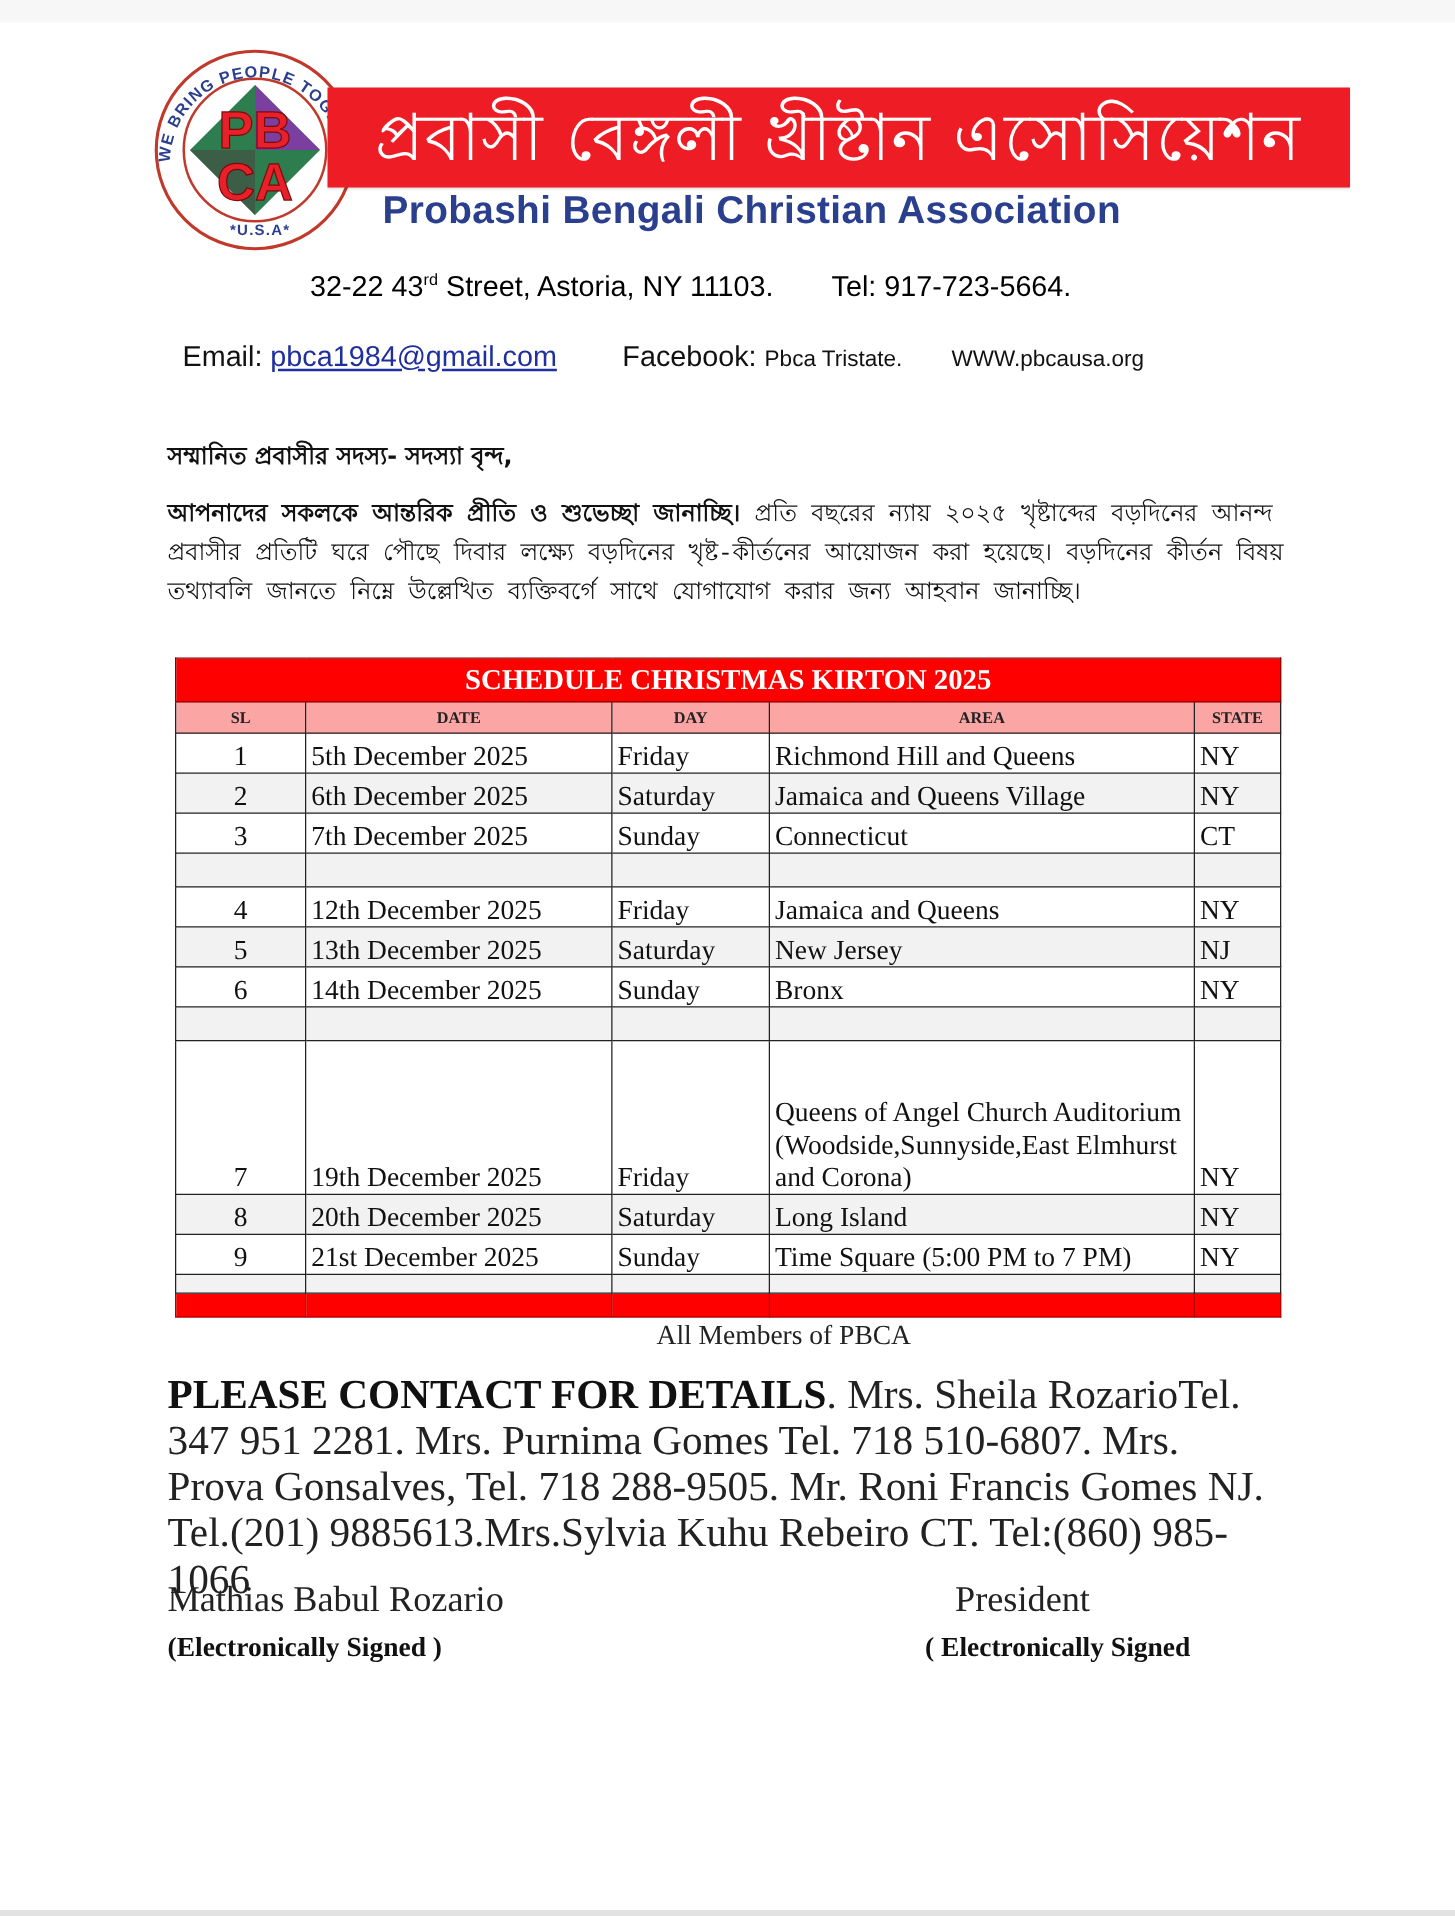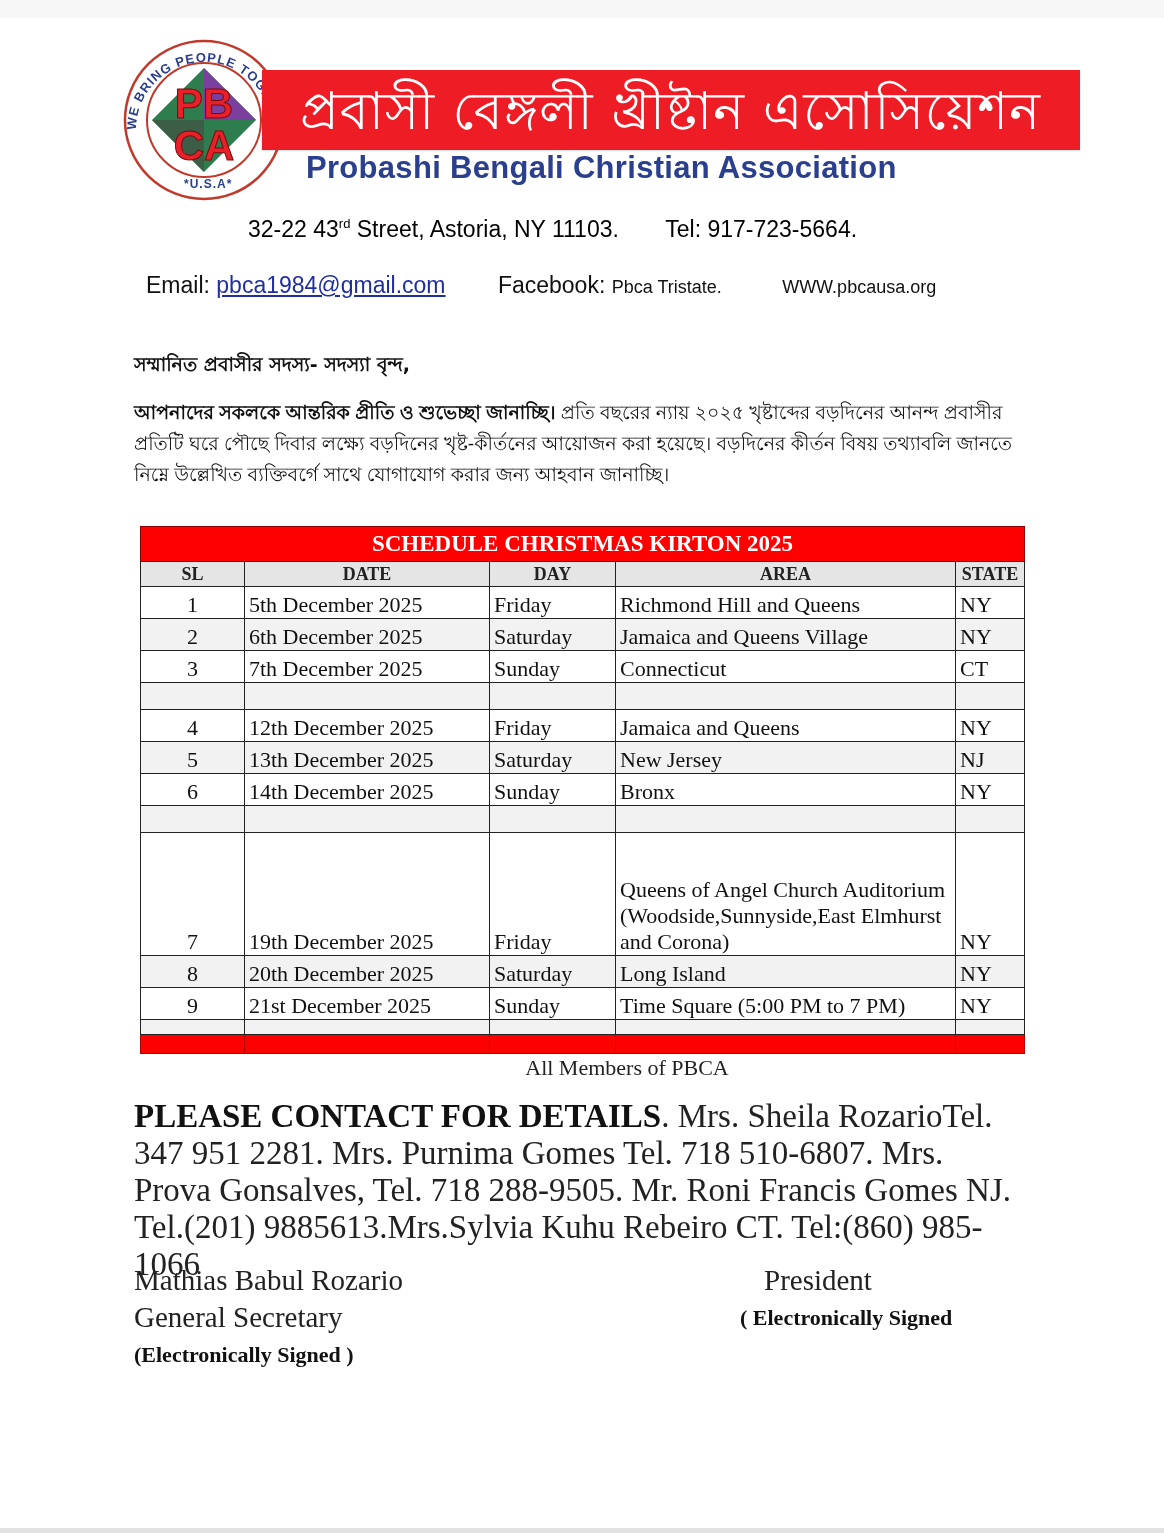--- a/index.html
+++ b/index.html
@@ -30,42 +30,42 @@
     }
     .address sup { font-size: 13px; }
     .address .tel { margin-left: 40px; }
     .contact-line {
       position: absolute; left: 146px; top: 272px; font-size: 23px; font-family: "Liberation Sans", sans-serif;
       white-space: nowrap; color: #111;
     }
     .contact-line a { color: #1f2fa0; text-decoration: underline; }
     .contact-line .fb { margin-left: 46px; }
     .contact-line .small { font-size: 18px; }
-    .contact-line .web { margin-left: 54px; font-size: 18px; }
+    .contact-line .web { margin-left: 33px; font-size: 18px; }
 
     
     .salutation {
       position: absolute; left: 134px; top: 350px; font-size: 19px; font-weight: bold;
       font-family: "DejaVu Sans", sans-serif; white-space: nowrap;
     }
     .para {
       position: absolute; left: 134px; top: 397px; width: 900px; font-size: 19px; line-height: 31px;
-      font-family: Liberation Sans, sans-serif;
+      font-family: Liberation Mono, monospace;
     }
     .para b { font-weight: bold; }
 
     
     .sched { position: absolute; left: 140px; top: 526px; width: 884px; border-collapse: collapse; table-layout: fixed; }
     .sched td, .sched th { border: 1.5px solid #222; padding: 0 4px; font-size: 22px; font-family: "Liberation Serif", serif; vertical-align: bottom; }
     .sched .title-row th {
       background: #fe0000; color: #fff; font-size: 23px; font-weight: bold; height: 34px; text-align: center; vertical-align: middle;
       border: 1.5px solid #8a0000;
     }
     .sched .head-row th {
-      background: #e5e5e5; color: #222; font-size: 18px; font-weight: bold; height: 24px; text-align: center; vertical-align: middle;
+      background: #fca5a5; color: #222; font-size: 13px; font-weight: bold; height: 24px; text-align: center; vertical-align: middle;
     }
     .sched tr.r td { height: 31px; }
     .sched tr.alt td { background: #f2f2f2; }
     .sched tr.blank td { height: 26px; background: #f2f2f2; }
     .sched tr.tall td { height: 122px; }
     .sched tr.small-blank td { height: 14px; background: #f2f2f2; }
     .sched tr.red td { height: 18px; background: #fe0000; border-color: #b00000; }
     .sched td.sl { text-align: center; }
 
     .members {
@@ -242,21 +242,20 @@
   </table>
 
 <div class="members">All Members of PBCA</div>
 
 <div class="details">
   <b>PLEASE CONTACT FOR DETAILS</b><span>. Mrs. Sheila RozarioTel. 347 951 2281. Mrs. Purnima Gomes Tel. 718 510-6807. Mrs. Prova Gonsalves, Tel. 718 288-9505. Mr. Roni Francis Gomes NJ. Tel.(201) 9885613.Mrs.Sylvia Kuhu Rebeiro CT. Tel:(860) 985-1066</span>
 </div>
 
 <div class="sig sig-left">
   <div>Mathias Babul Rozario</div>
-  <div class="title">General Secretary</div>
   <div class="es">(Electronically Signed )</div>
 </div>
 <div class="sig sig-right">
   <div class="title">President</div>
   <div class="es">( Electronically Signed</div>
 </div>
 
 <div class="botstrip"></div>
 
 </body></html>

